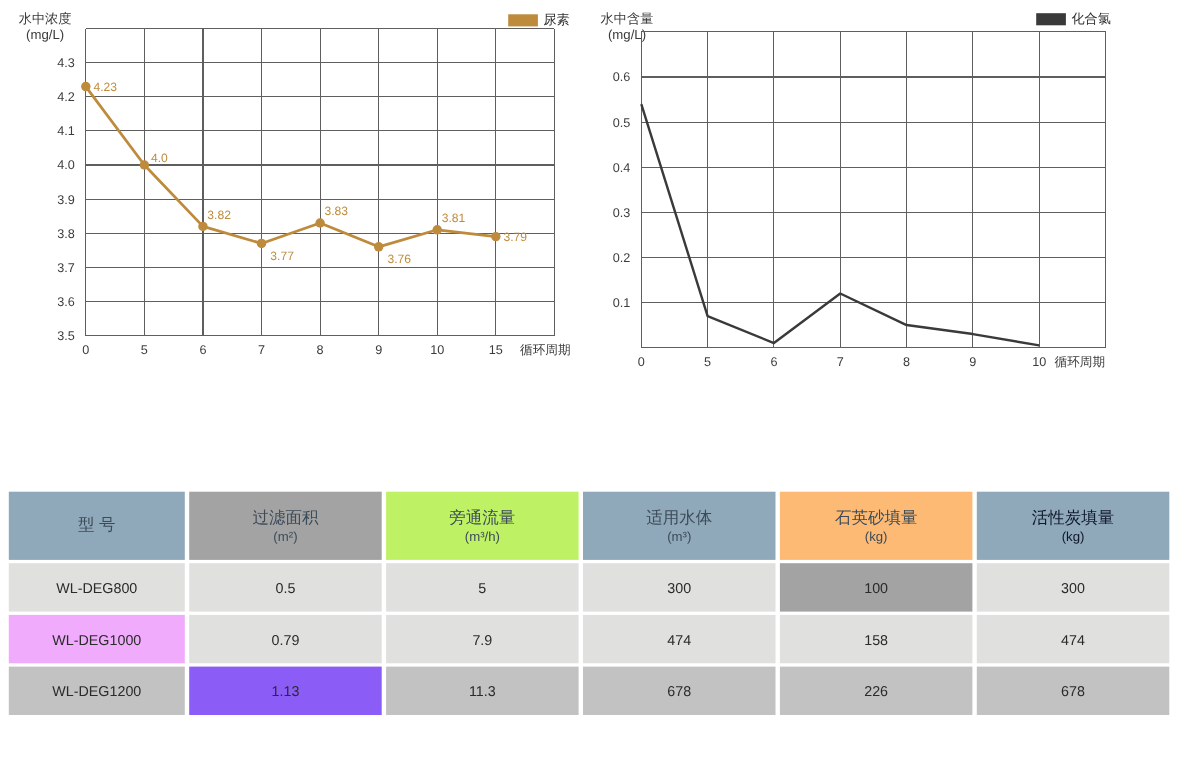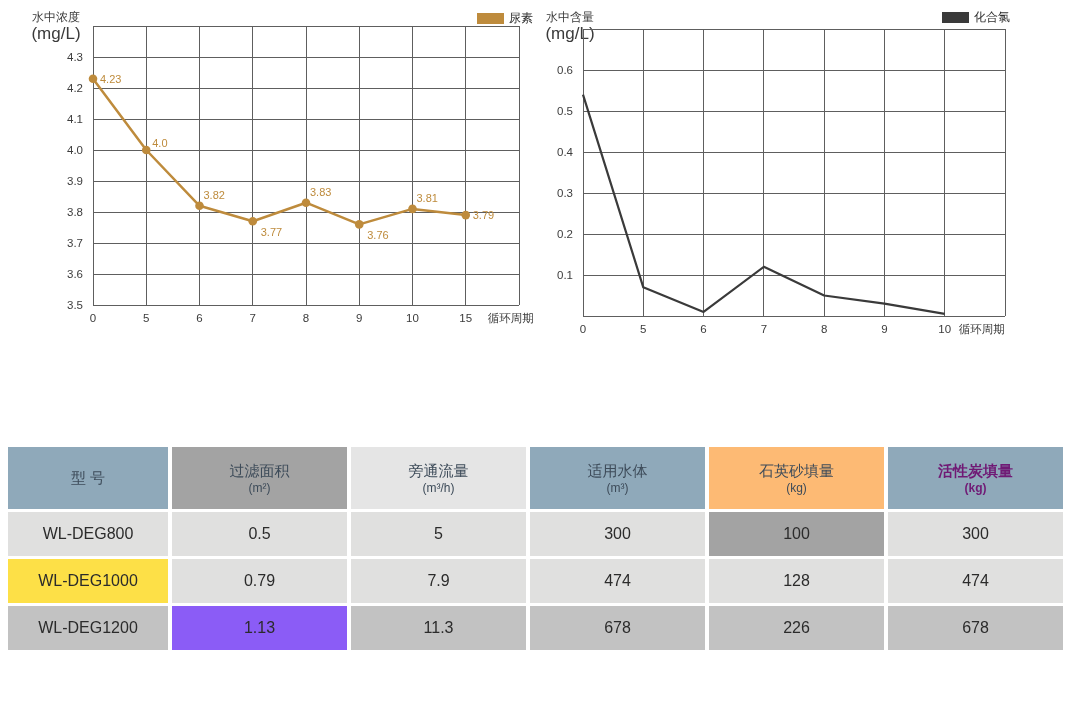--- a/index.html
+++ b/index.html
@@ -1,26 +1,26 @@
 <!DOCTYPE html>
 <html><head>
 <meta charset="utf-8">
 <style>
   html,body{margin:0;padding:0;background:#ffffff;}
   body{width:1079px;height:702px;position:relative;overflow:hidden;
        font-family:"Liberation Sans","DejaVu Sans",sans-serif;}
 
   figure.chart{position:absolute;margin:0;padding:0;}
-  .chart-left{left:23px;top:8px;width:532px;height:346px;}
+  .chart-left{left:8px;top:8px;width:532px;height:346px;}
   .chart-right{left:537px;top:8px;width:542px;height:346px;}
 
   .chart-title{position:absolute;left:0;top:2px;width:66px;text-align:center;
                font-size:12px;color:#3a3a3a;line-height:1.2;}
   .chart-title span{display:block;}
-  .chart-title .unit{font-size:17px;}
+  .chart-title .unit{font-size:12px;}
 
   .legend{position:absolute;top:2px;display:flex;align-items:center;gap:5px;}
   .chart-left .legend{right:22px;}
   .chart-right .legend{right:69px;top:1px;}
   .swatch{width:27px;height:11px;display:inline-block;background:#999;}
   .legend-label{font-size:12px;color:#2f2f2f;}
 
   svg.plot{position:absolute;left:0;top:0;}
   svg .grid{stroke:#5e5e5e;stroke-width:1;shape-rendering:crispEdges;}
   svg text.tick{font-family:"Liberation Sans","DejaVu Sans",sans-serif;
@@ -28,21 +28,21 @@
   svg text.plabel{font-family:"Liberation Sans","DejaVu Sans",sans-serif;
                   font-size:11px;}
 
   .table-wrap{position:absolute;left:4px;top:444px;width:1071px;}
   table{border-collapse:separate;border-spacing:4px 3px;}
   th,td{text-align:center;vertical-align:middle;}
   th{height:62px;font-size:15px;font-weight:400;color:#3d4b59;padding:0 4px;}
   th .h-name{display:block;line-height:1.3;}
   th .h-unit{display:block;font-size:12px;line-height:1.2;}
   th .h-unit:empty{display:none;}
-  td{height:42px;font-size:16px;color:#2b2b2b;text-align:center;}
+  td{height:42px;font-size:13px;color:#2b2b2b;text-align:center;}
 </style>
 </head>
 <body>
 
 <figure class="chart chart-left">
   <div class="chart-title">
     <span>水中浓度</span>
     <span class="unit">(mg/L)</span>
   </div>
   <div class="legend">
@@ -163,53 +163,53 @@
       </colgroup>
     <thead>
       <tr>
         <th style="background: rgb(143, 169, 186); color: rgb(61, 75, 89); margin-top: 27px;">
             <span class="h-name">型 号</span>
           </th>
         <th style="background: #a3a3a3; color: rgb(61, 75, 89);">
             <span class="h-name">过滤面积</span>
             <span class="h-unit">(m²)</span>
           </th>
-        <th style="background: #e5e5e5; color: rgb(61, 75, 89);">
+        <th style="background: #bef264; color: rgb(61, 75, 89);">
             <span class="h-name">旁通流量</span>
             <span class="h-unit">(m³/h)</span>
           </th>
         <th style="background: rgb(143, 169, 186); color: rgb(61, 75, 89); margin-top: 37px;">
             <span class="h-name">适用水体</span>
             <span class="h-unit">(m³)</span>
           </th>
         <th style="background: #fdba74; color: rgb(61, 75, 89);">
             <span class="h-name">石英砂填量</span>
             <span class="h-unit">(kg)</span>
           </th>
-        <th style="background: rgb(143, 169, 186); color: #701a75; font-weight: bold;">
+        <th style="background: rgb(143, 169, 186); color: #0f172a;">
             <span class="h-name">活性炭填量</span>
             <span class="h-unit">(kg)</span>
           </th>
       </tr>
     </thead>
     <tbody>
       <tr>
         <td style="background: rgb(224, 224, 223);">WL-DEG800</td>
         <td style="background: rgb(224, 224, 223);">0.5</td>
         <td style="background: rgb(224, 224, 223);">5</td>
         <td style="background: rgb(224, 224, 223);">300</td>
         <td style="background: #a3a3a3;">100</td>
         <td style="background: rgb(224, 224, 223);">300</td>
       </tr>
       <tr>
-        <td style="background: #fde047;">WL-DEG1000</td>
+        <td style="background: #f0abfc;">WL-DEG1000</td>
         <td style="background: rgb(224, 224, 223);">0.79</td>
         <td style="background: rgb(224, 224, 223);">7.9</td>
         <td style="background: rgb(224, 224, 223);">474</td>
-        <td style="background: rgb(224, 224, 223);">128</td>
+        <td style="background: rgb(224, 224, 223);">158</td>
         <td style="background: rgb(224, 224, 223);">474</td>
       </tr>
       <tr>
         <td style="background: rgb(194, 194, 194);">WL-DEG1200</td>
         <td style="background: #8b5cf6;">1.13</td>
         <td style="background: rgb(194, 194, 194);">11.3</td>
         <td style="background: rgb(194, 194, 194);">678</td>
         <td style="background: rgb(194, 194, 194);">226</td>
         <td style="background: rgb(194, 194, 194);">678</td>
       </tr>

